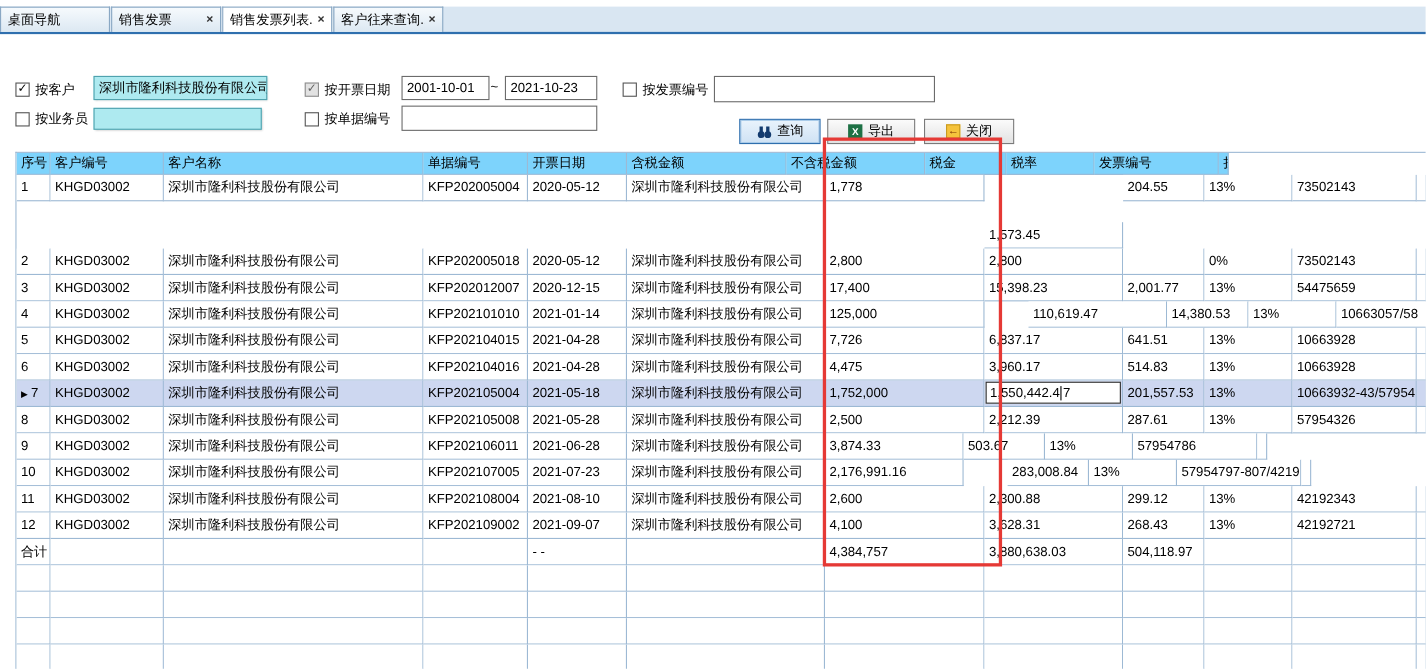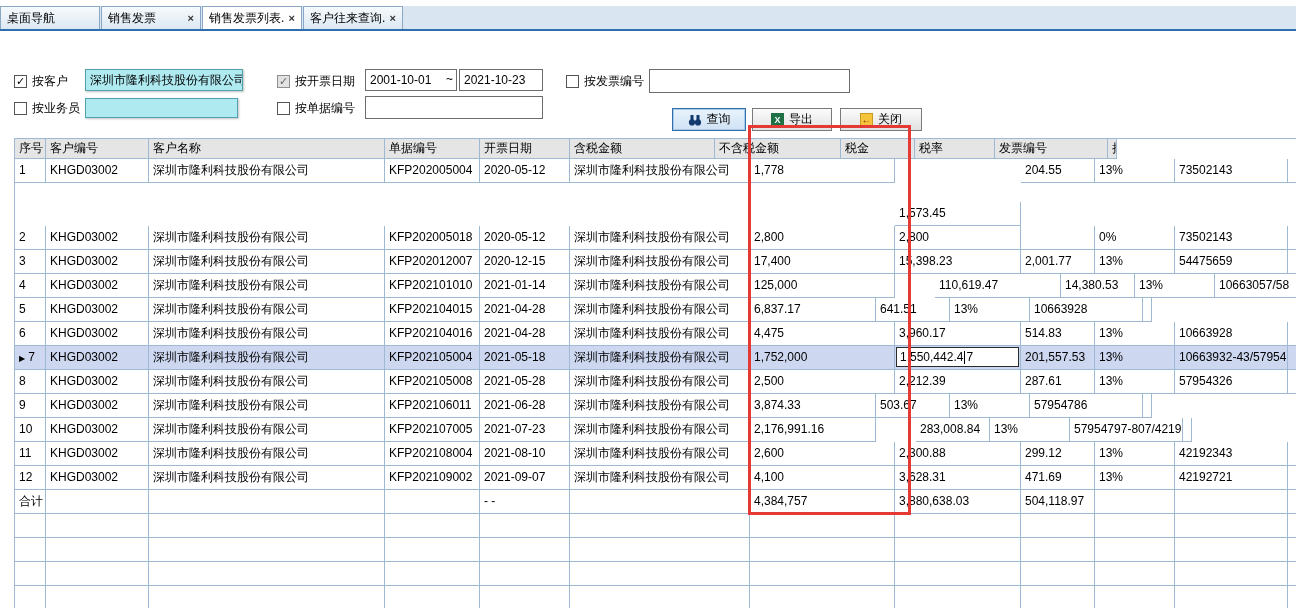--- a/index.html
+++ b/index.html
@@ -35,21 +35,21 @@
               display:inline-flex;align-items:center;justify-content:center}
   .icon-close{width:13px;height:13px;background:#f5c33c;border:1px solid #c89a20;color:#7a3000;
               font-size:10px;font-weight:bold;display:inline-flex;align-items:center;justify-content:center}
 
   
   #grid{position:absolute;left:14px;top:138px;width:1282px;height:470px;overflow:hidden;
         border-top:1px solid #9db9d4;border-left:1px solid #9db9d4;background:#fff}
   .trow{display:flex}
   .hcell,.tcell{border-right:1px solid #9db9d4;border-bottom:1px solid #9db9d4;padding:0 4px;
                 white-space:nowrap;overflow:hidden;flex:0 0 auto}
-  .hcell{height:20px;line-height:19px;background:#e5e5e5}
+  .hcell{height:20px;line-height:19px;background:#7dd3fc}
   .tcell{height:24px;line-height:23px;background:#fff}
   .trow.sel .tcell{background:#cdd7f0}
   .tcell.editcell{padding:0 1px}
   .editbox{height:20px;margin-top:1px;background:#fff;border:1px solid #2b2b2b;padding:0 3px;
            display:flex;align-items:center;width:100%}
   .caret{display:inline-block;width:1px;height:13px;background:#000;margin:0 1px;flex:0 0 1px}
   .marker{font-size:8px;margin-right:3px}
 
   
   #redbox{position:absolute;left:748px;top:125px;width:163px;height:390px;border:3px solid #e53935;
@@ -83,21 +83,21 @@
     <label class="cb" style="left:14px;top:73px">
       <span class="cbbox">✓</span>
       <span>按客户</span>
     </label>
     <div class="field cyan" style="left:85px;top:69px;width:158px;height:22px">深圳市隆利科技股份有限公司</div>
 
     <label class="cb disabled" style="left:277px;top:73px">
       <span class="cbbox">✓</span>
       <span>按开票日期</span>
     </label>
-    <div class="field" style="left:365px;top:69px;width:92px;height:22px">2001-10-01</div>
+    <div class="field" style="left:365px;top:69px;width:80px;height:22px">2001-10-01</div>
     <span class="tilde" style="left:446px;top:72px">~</span>
     <div class="field" style="left:459px;top:69px;width:84px;height:22px">2021-10-23</div>
 
     <label class="cb" style="left:566px;top:73px">
       <span class="cbbox"></span>
       <span>按发票编号</span>
     </label>
     <div class="field" style="left:649px;top:69px;width:201px;height:24px"></div>
 
     <label class="cb" style="left:14px;top:100px">
@@ -205,20 +205,21 @@
         <div class="tcell" style="width: 113px;">10663057/58</div>
         <div class="tcell" style="width: 9px;"></div>
       </div>
       <div class="trow">
         <div class="tcell" style="width: 31px;">5</div>
         <div class="tcell" style="width: 103px;">KHGD03002</div>
         <div class="tcell" style="width: 236px;">深圳市隆利科技股份有限公司</div>
         <div class="tcell" style="width: 95px;">KFP202104015</div>
         <div class="tcell" style="width: 90px;">2021-04-28</div>
         <div class="tcell" style="width: 180px;">深圳市隆利科技股份有限公司</div>
+        <div class="tcell" style="width: 145px;">7,726</div>
         <div class="tcell" style="width: 126px;">6,837.17</div>
         <div class="tcell" style="width: 74px;">641.51</div>
         <div class="tcell" style="width: 80px;">13%</div>
         <div class="tcell" style="width: 113px;">10663928</div>
         <div class="tcell" style="width: 9px;"></div>
       </div>
       <div class="trow">
         <div class="tcell" style="width: 31px;">6</div>
         <div class="tcell" style="width: 103px;">KHGD03002</div>
         <div class="tcell" style="width: 236px;">深圳市隆利科技股份有限公司</div>
@@ -304,21 +305,21 @@
       </div>
       <div class="trow">
         <div class="tcell" style="width: 31px;">12</div>
         <div class="tcell" style="width: 103px;">KHGD03002</div>
         <div class="tcell" style="width: 236px;">深圳市隆利科技股份有限公司</div>
         <div class="tcell" style="width: 95px;">KFP202109002</div>
         <div class="tcell" style="width: 90px;">2021-09-07</div>
         <div class="tcell" style="width: 180px;">深圳市隆利科技股份有限公司</div>
         <div class="tcell" style="width: 145px;">4,100</div>
         <div class="tcell" style="width: 126px;">3,628.31</div>
-        <div class="tcell" style="width: 74px;">471.69</div>
+        <div class="tcell" style="width: 74px;">268.43</div>
         <div class="tcell" style="width: 80px;">13%</div>
         <div class="tcell" style="width: 113px;">42192721</div>
         <div class="tcell" style="width: 9px;"></div>
       </div>
       <div class="trow total">
         <div class="tcell" style="width: 31px;">合计</div>
         <div class="tcell" style="width: 103px;"></div>
         <div class="tcell" style="width: 236px;"></div>
         <div class="tcell" style="width: 95px;"></div>
         <div class="tcell" style="width: 90px;">- -</div>

